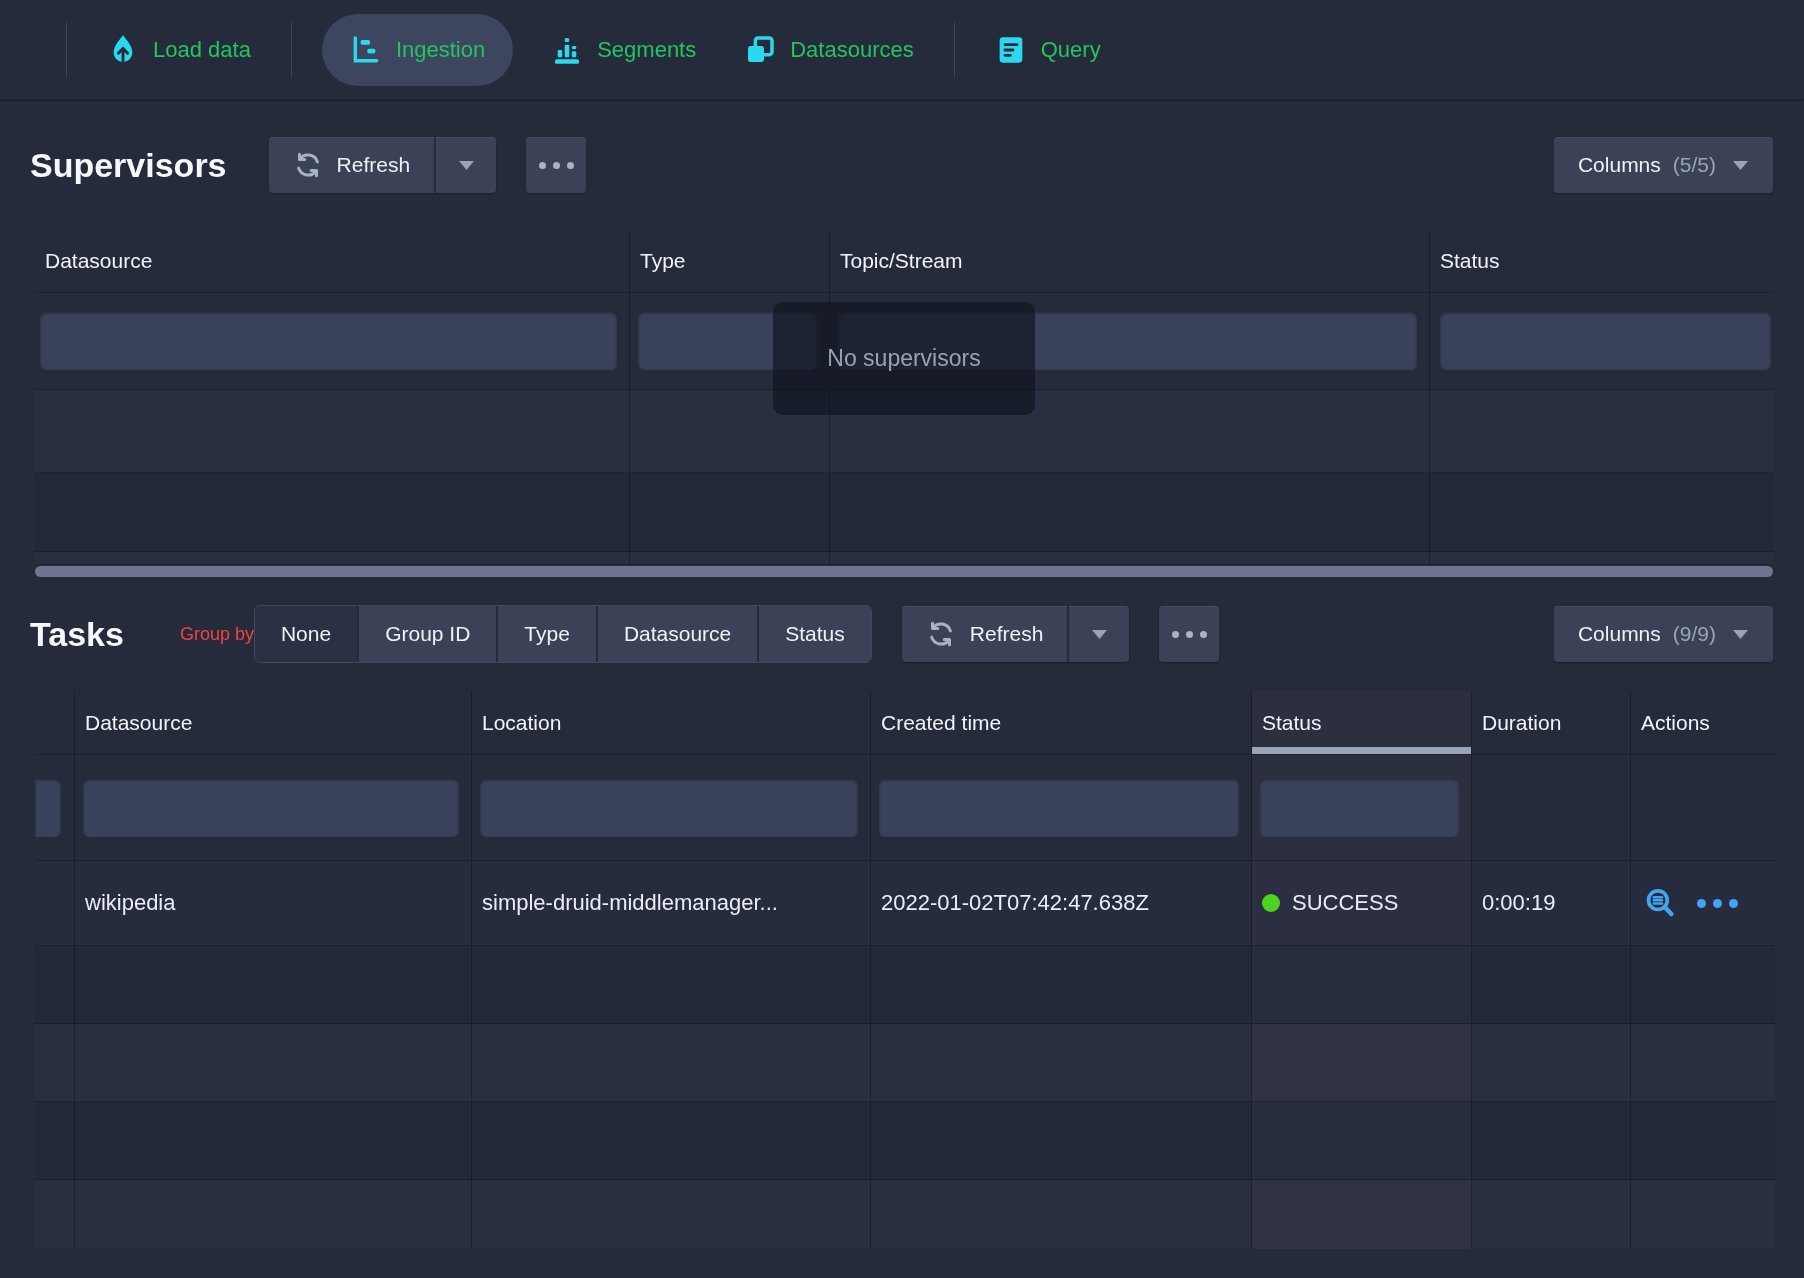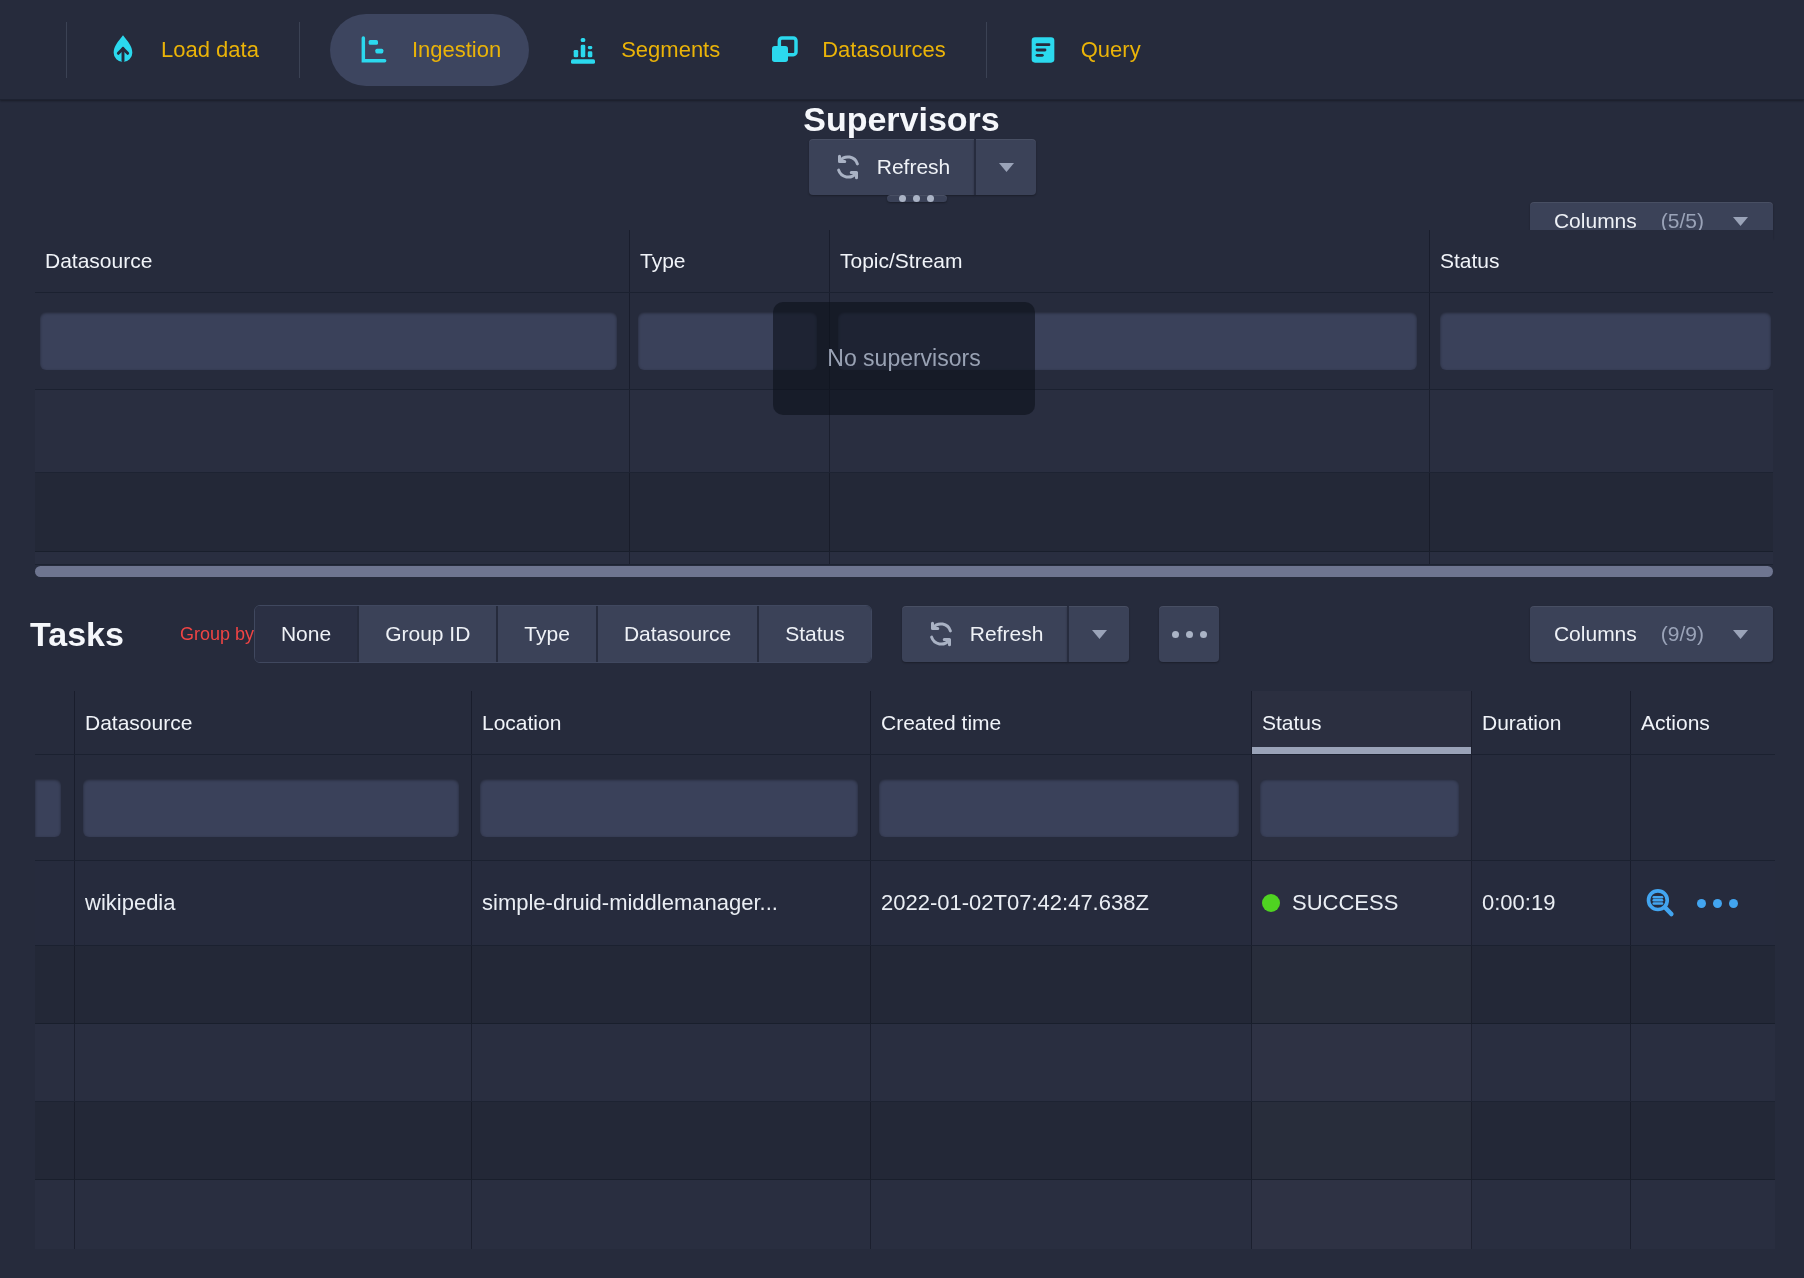--- a/index.html
+++ b/index.html
@@ -15,47 +15,47 @@
     height:100px; display:flex; align-items:center;
     padding-left:36px; background:#262b3c;
     border-bottom:1px solid #1d2231;
     box-shadow:0 1px 2px rgba(0,0,0,.35);
     position:relative; z-index:5;
   }
   .logo { display:flex; align-items:center; gap:10px; }
   .brand-text { font-size:38px; font-style:italic; color:#ffffff; letter-spacing:1px; padding-right:6px; }
   .nav-divider { width:1px; height:56px; background:#3b4254; margin:0 30px; flex:0 0 auto; }
   .nav-item {
-    display:flex; align-items:center; gap:22px;
-    font-size:22px; color:#eab308; cursor:pointer;
+    display:flex; align-items:center; gap:14px;
+    font-size:22px; color:#22c55e; cursor:pointer;
     padding:0 10px; height:72px; border-radius:36px;
   }
   .nav-item.active { background:#3d455f; padding:0 28px; }
   .nav-item + .nav-item { margin-left:28px; }
   .nav-icon { display:flex; align-items:center; }
   
   .toolbar {
     display:flex; align-items:center;
     padding:0 31px 0 30px;
   }
-  .toolbar.sup { height:130px;flex-direction:column; }
+  .toolbar.sup { height:130px; }
   .toolbar.tsk { height:114px; }
   .page-title { font-size:34px; font-weight:700; color:#f5f7fb; }
   .btn {
     background:#3b4258; border:none; color:#eef1f6;
     font-family:inherit; font-size:21px;
     height:56px; display:flex; align-items:center; justify-content:center;
     border-radius:4px; cursor:pointer;
     box-shadow:inset 0 1px 0 rgba(255,255,255,.07), 0 1px 2px rgba(0,0,0,.3);
   }
   .split { display:flex; }
   .split .main { border-radius:4px 0 0 4px; padding:0 24px; gap:14px; }
   .split .caret-part { border-radius:0 4px 4px 0; width:62px; border-left:2px solid #272c3e; }
   .btn.more { width:60px; margin-left:30px; }
-  .btn.columns { padding:7px 24px; gap:24px; margin-left:auto; }
+  .btn.columns { padding:7px 24px; gap:12px; margin-left:auto; }
   .count { color:#9aa3b8; }
   .dots { display:flex; gap:7px; }
   .dots i { width:7px; height:7px; border-radius:50%; background:#aab3c5; display:block; }
   .dots.blue i { width:9px; height:9px; background:#42a5f0; }
   
   .groupby-label { font-size:18px; color:#ef4444; margin-left:56px; }
   .seg-group {
     display:flex; border-radius:6px; overflow:hidden;
     border:1px solid #40485f;
   }

